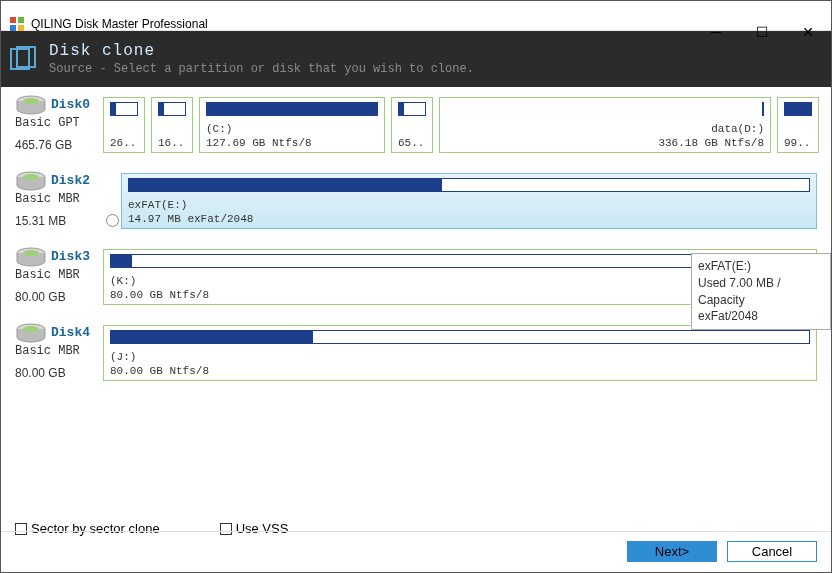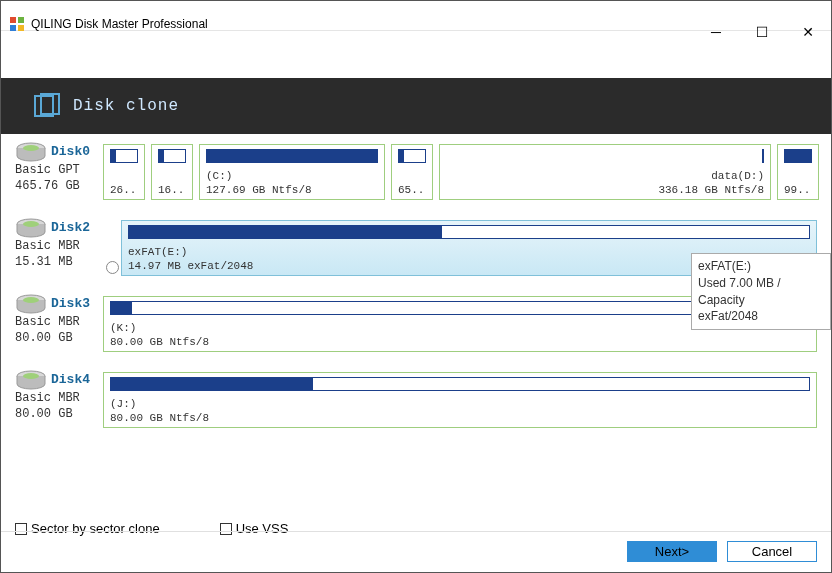--- a/index.html
+++ b/index.html
@@ -2,31 +2,31 @@
 <html><head>
 <meta charset="utf-8">
 <style>
 * { box-sizing: border-box; margin: 0; padding: 0; }
 body { font-family: "Segoe UI", Tahoma, sans-serif; font-size: 12px; background: #fff; width: 832px; height: 573px; overflow: hidden; position: relative; border: 1px solid #555; }
 .titlebar { height: 30px; display: flex; align-items: center; padding: 16px 0 0 8px; background: #fff; border-bottom: 1px solid #e5e5e5; }
 .titlebar .logo { width: 16px; height: 16px; margin-right: 6px; }
 .titlebar .title { font-size: 12px; color: #000; flex: 1; }
 .winbtns { display: flex; height: 100%; }
 .winbtn { width: 46px; height: 30px; display: flex; align-items: center; justify-content: center; cursor: pointer; font-size: 14px; color: #000; }
-.header { background: #2b2b2b; height: 56px; display: flex; align-items: center; padding: 0 32px; color: #ddd; margin-top: 47px; }
+.header { background: #2b2b2b; height: 56px; display: flex; align-items: center; padding: 0 8px; color: #ddd; }
 .header-icon { width: 28px; height: 28px; margin-right: 12px; }
 .header-title { font-family: "Courier New", monospace; font-size: 16px; color: #cfe8ff; letter-spacing: 1px; }
 .header-sub { font-family: "Courier New", monospace; font-size: 12px; color: #8a8a8a; margin-top: 2px; }
 .content { padding: 10px 14px 0 14px; height: 410px; overflow: hidden; }
 .disk-row { display: flex; align-items: stretch; margin-bottom: 20px; height: 56px; }
 .disk-info { width: 88px; flex: 0 0 88px; padding-left: 0; position: relative; }
 .disk-icon { position: absolute; left: 0; top: -2px; }
 .disk-name { font-family: "Courier New", monospace; font-weight: bold; color: #1b6698; font-size: 13px; margin-left: 36px; }
 .disk-type { font-family: "Courier New", monospace; font-size: 12px; color: #333; margin-top: 4px; }
-.disk-size { font-family: Liberation Mono, monospace; font-size: 12px; color: #333; margin-top: 2px; }
+.disk-size { font-family: Liberation Sans, sans-serif; font-size: 12px; color: #333; margin-top: 8px; }
 .parts { flex: 1; display: flex; gap: 6px; min-width: 0; }
 .part { border: 1px solid #9fce7f; background: #fff; padding: 4px 6px 3px 6px; display: flex; flex-direction: column; justify-content: space-between; min-width: 0; overflow: hidden; }
 .part.selected { background: linear-gradient(#e6f4fa, #c9e8f5); border-color: #7fc0d9; }
 .usage { height: 14px; border: 1px solid #1b3f8a; background: #fff; margin-bottom: 4px; position: relative; }
 .usage .fill { height: 100%; background: #1b3f8a; }
 .part-label { font-family: "Courier New", monospace; font-size: 11px; color: #333; white-space: nowrap; overflow: hidden; text-overflow: clip; }
 .part-info { font-family: "Courier New", monospace; font-size: 11px; color: #333; white-space: nowrap; overflow: hidden; }
 .radio-col { width: 18px; flex: 0 0 18px; display: flex; align-items: flex-end; justify-content: center; padding-bottom: 2px; }
 .radio { width: 13px; height: 13px; border: 1px solid #888; border-radius: 50%; background: #fff; }
 .tooltip { position: absolute; left: 690px; top: 252px; width: 140px; background: #fff; border: 1px solid #aaa; padding: 4px 6px; font-size: 12px; color: #333; line-height: 1.4; z-index: 10; }
@@ -56,20 +56,21 @@
   </div>
 </div>
 
 <div class="header">
   <svg class="header-icon" viewBox="0 0 28 28">
     <rect x="2" y="4" width="18" height="20" fill="none" stroke="#5aa8d6" stroke-width="2"></rect>
     <rect x="8" y="2" width="18" height="20" fill="none" stroke="#5aa8d6" stroke-width="2"></rect>
   </svg>
   <div>
     <div class="header-title">Disk clone</div>
+    <div class="header-sub">Source - Select a partition or disk that you wish to clone.</div>
   </div>
 </div>
 
 <div class="content" id="content">
     <div class="disk-row">
       <div class="disk-info">
         <span class="disk-icon"><svg width="32" height="20" viewBox="0 0 32 20">
             <ellipse cx="16" cy="6" rx="14" ry="5" fill="#d8d8d8" stroke="#999"></ellipse>
             <path d="M2 6 L2 14 A14 5 0 0 0 30 14 L30 6" fill="#bcbcbc" stroke="#999"></path>
             <ellipse cx="16" cy="6" rx="8" ry="3" fill="#9fd07a"></ellipse>

